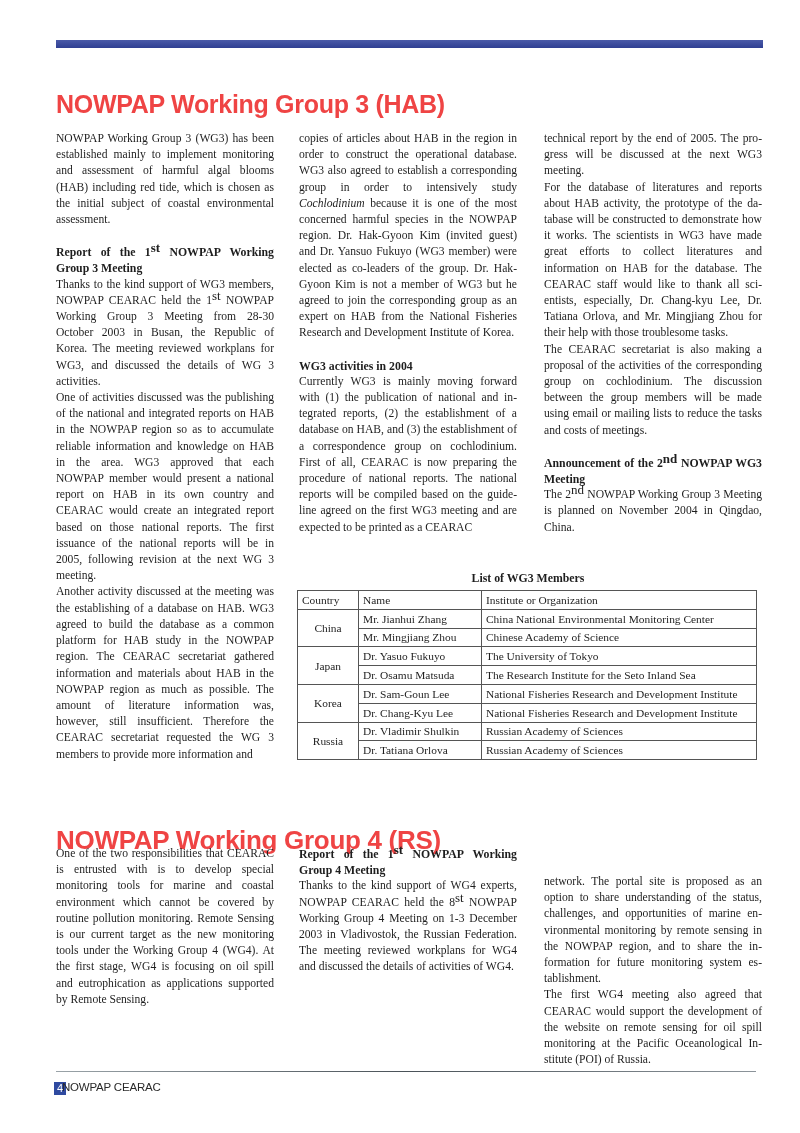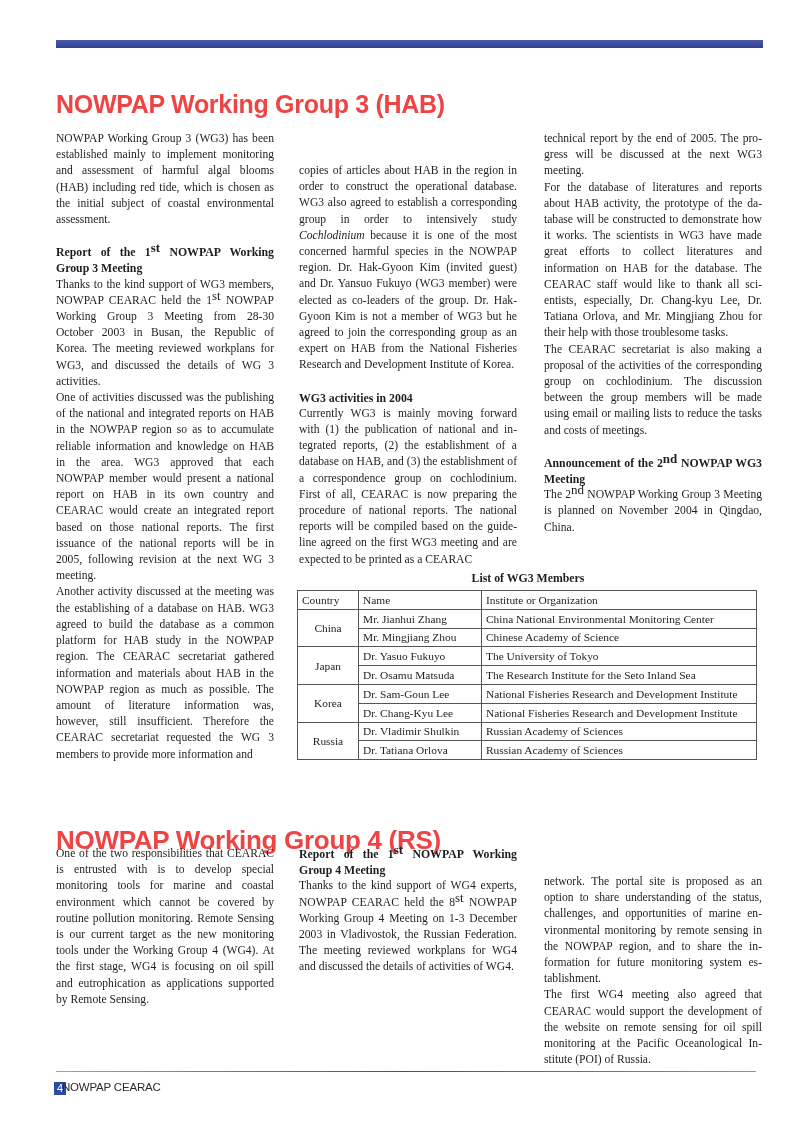--- a/index.html
+++ b/index.html
@@ -11,21 +11,21 @@
                    font-weight: bold; color: #ef4444; letter-spacing: -0.3px; }
   #wg3-title { top: 90px; font-size: 25px; }
   #wg4-title { top: 802px; font-size: 26px; margin-top: 23px; }
   .col { position: absolute; width: 218px; font-size: 11.6px; line-height: 16.2px;
          text-align: justify; hyphens: manual; }
   .col p { margin: 0; }
   .col h3 { margin: 0; font-size: 11.8px; font-weight: bold; line-height: 16.2px; text-align: justify; }
   .col .gap { height: 16px; }
   sup { font-size: 13px; line-height: 0; vertical-align: 4px; }
   #wg3-col1 { left: 56px; top: 131px; }
-  #wg3-col2 { left: 299px; top: 131px; margin-top: 32px; }
+  #wg3-col2 { left: 299px; top: 131px; }
   #wg3-col3 { left: 544px; top: 131px; }
   #wg4-col1 { left: 56px; top: 846px; }
   #wg4-col2 { left: 299px; top: 846px; }
   #wg4-col3 { left: 544px; top: 874px; }
 
   .table-caption { position: absolute; left: 300px; top: 571px; width: 456px; text-align: center;
                    font-size: 11.8px; font-weight: bold; margin: 0; }
   table.members { position: absolute; left: 297px; top: 590px; width: 460px; border-collapse: collapse;
                   font-size: 11.4px; border: 1.5px solid #333; }
   table.members th, table.members td { border: 1px solid #555; padding: 0 4px; height: 17.8px;

